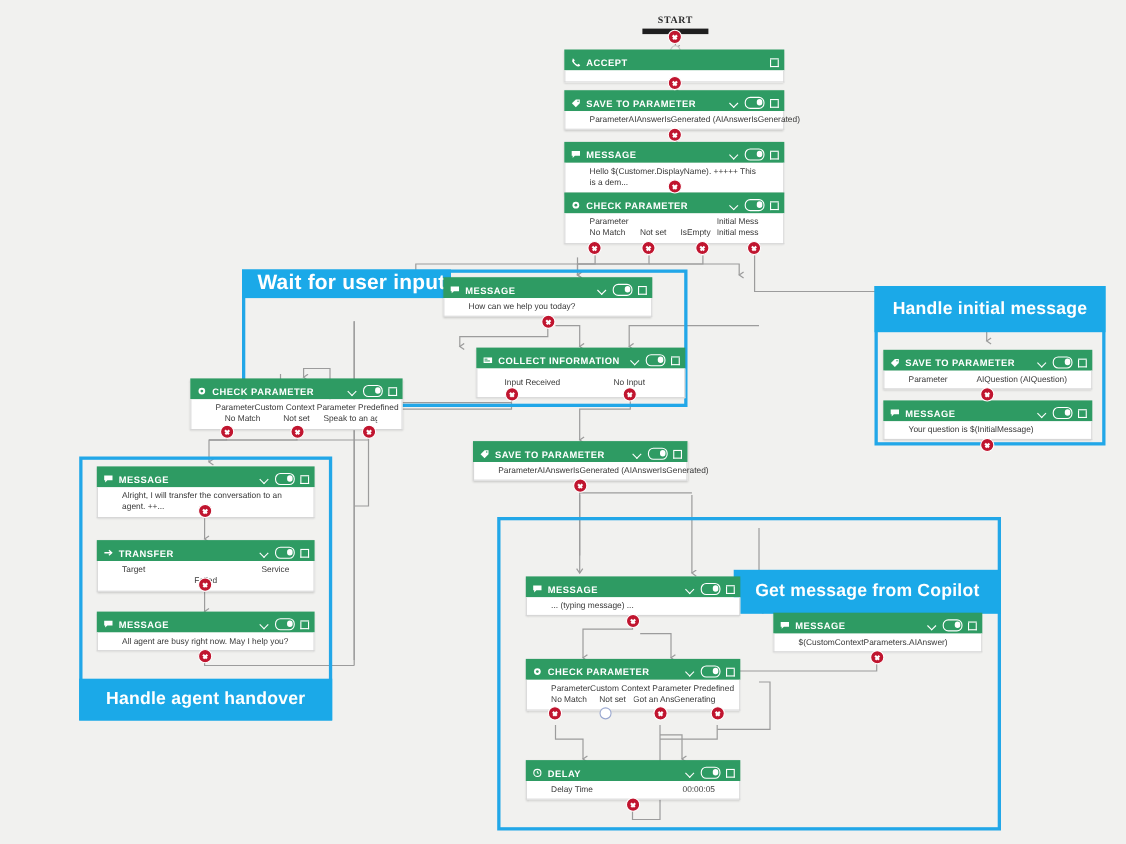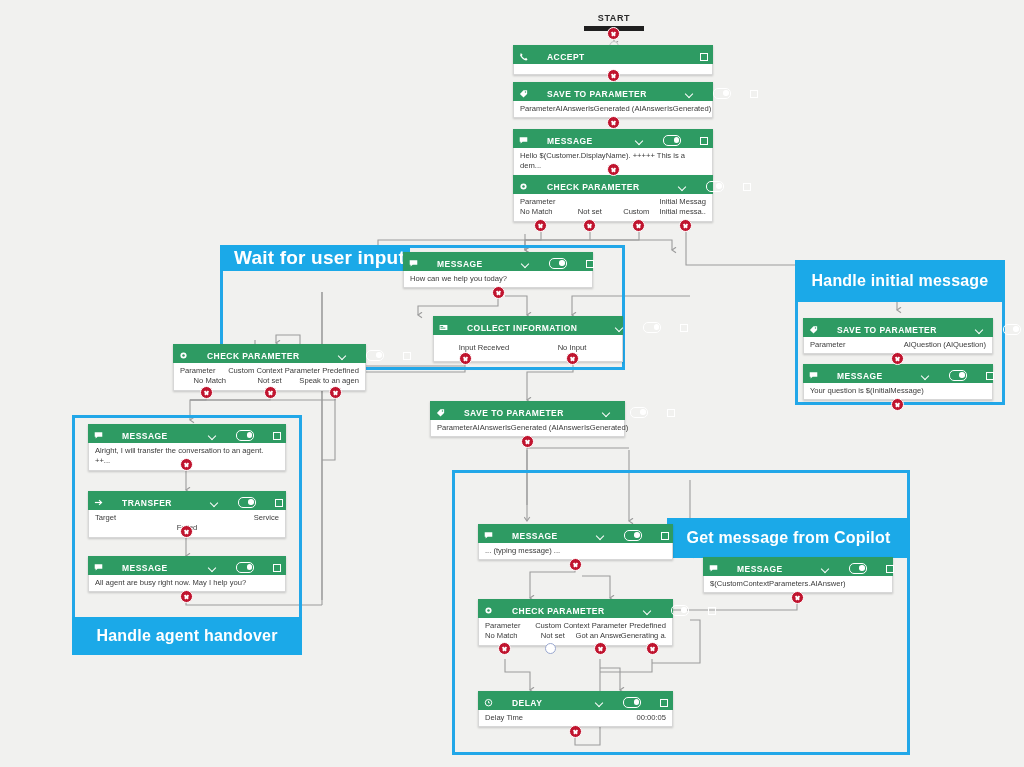--- a/index.html
+++ b/index.html
@@ -21,30 +21,30 @@
     display:flex;align-items:center;
     padding:0 14px;box-sizing:border-box;
     white-space:nowrap;
   }
 
   
   .node{position:absolute;box-sizing:border-box;
         box-shadow:0 1px 2px rgba(0,0,0,.18);}
   .node-head{
     background:#2e9b63;color:#fff;height:19px;
-    display:flex;align-items:center;gap:19px;
+    display:flex;align-items:center;gap:5px;
     padding:4px 5px 0 6px;box-sizing:border-box;
     font-size:8.5px;font-weight:bold;letter-spacing:.45px;
   }
   .node-head .title{flex:0 0 auto;}
   .node-head .spacer{flex:1 1 auto;}
   .node-body{
     background:#ffffff;border:1px solid #d7d7d7;border-top:none;
     box-sizing:border-box;font-size:7.6px;color:#3a3a3a;
-    padding:3px 6px;line-height:1.35;
+    padding:3px 22px;line-height:1.35;
   }
   .row{display:flex;justify-content:space-between;white-space:nowrap;}
   .row.center{justify-content:center;}
   .ports{display:flex;}
   .ports > div{flex:1;text-align:center;white-space:nowrap;overflow:hidden;}
   .ports > div:first-child{text-align:left;}
   .ports > div:last-child{text-align:right;}
 
   
   .hicon{width:9px;height:9px;display:inline-block;position:relative;flex:0 0 auto;}
@@ -70,21 +70,21 @@
     content:"";position:absolute;left:2.6px;top:4.6px;width:5px;height:1.5px;background:#fff;
   }
   .xmark:before{transform:rotate(45deg);}
   .xmark:after{transform:rotate(-45deg);}
   .omark{
     position:absolute;width:11px;height:11px;border-radius:50%;
     background:#fff;border:1.3px solid #9aa8d0;box-sizing:border-box;z-index:6;
   }
 
   
-  #start-wrap{position:absolute;}
+  #start-wrap{position:absolute;font-family:Liberation Serif, serif;}
   .start-label{font-size:9px;font-weight:bold;color:#2b2b2b;letter-spacing:.6px;text-align:center;}
   .start-bar{height:5px;background:#1f1f1f;margin-top:3px;}
   .start-pin{position:absolute;left:50%;transform:translateX(-50%);
     width:9px;height:11px;background:#f3f3f1;border:1px solid #c9c9c9;
     border-radius:50% 50% 50% 50%/60% 60% 40% 40%;}
 </style>
 </head>
 <body>
 
 <div id="canvas">
@@ -254,21 +254,21 @@
     <div class="node-body">
       <div class="ports">
         <div>Parameter</div>
         <div></div>
         <div></div>
         <div>Initial Message</div>
       </div>
       <div class="ports">
         <div>No Match</div>
         <div>Not set</div>
-        <div>Custom</div>
+        <div>IsEmpty</div>
         <div>Initial messa...</div>
       </div>
     </div>
   </div>
   <div class="xmark" style="left:534px;top:219px;"></div>
   <div class="xmark" style="left:583px;top:219px;"></div>
   <div class="xmark" style="left:632px;top:219px;"></div>
   <div class="xmark" style="left:679px;top:219px;"></div>
 
   <div class="node" style="left:403px;top:252px;width:190px;">

